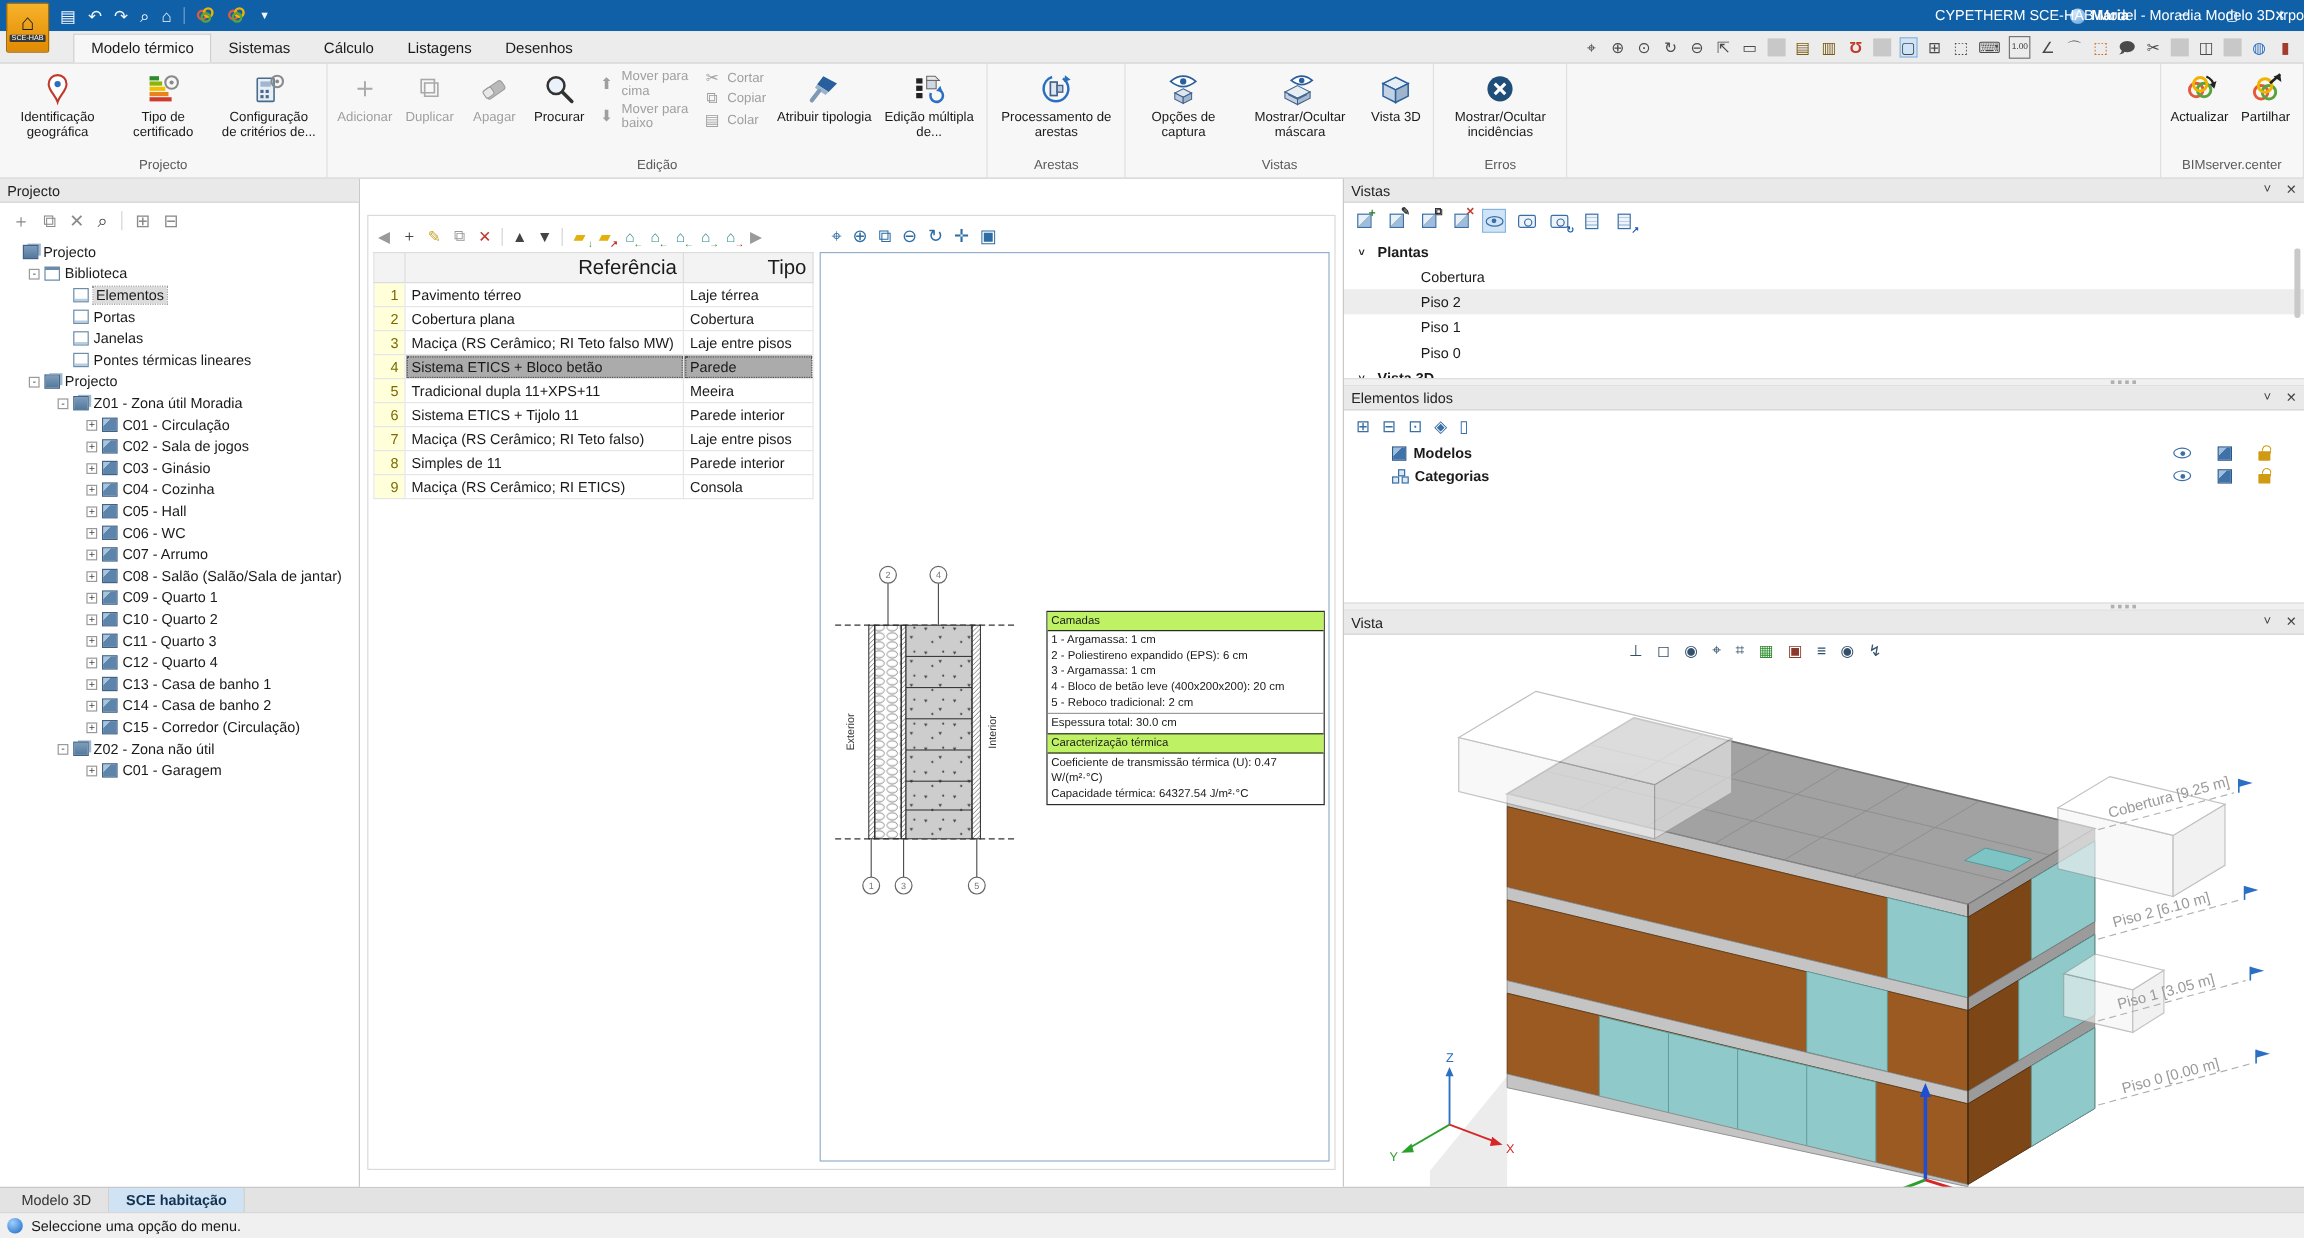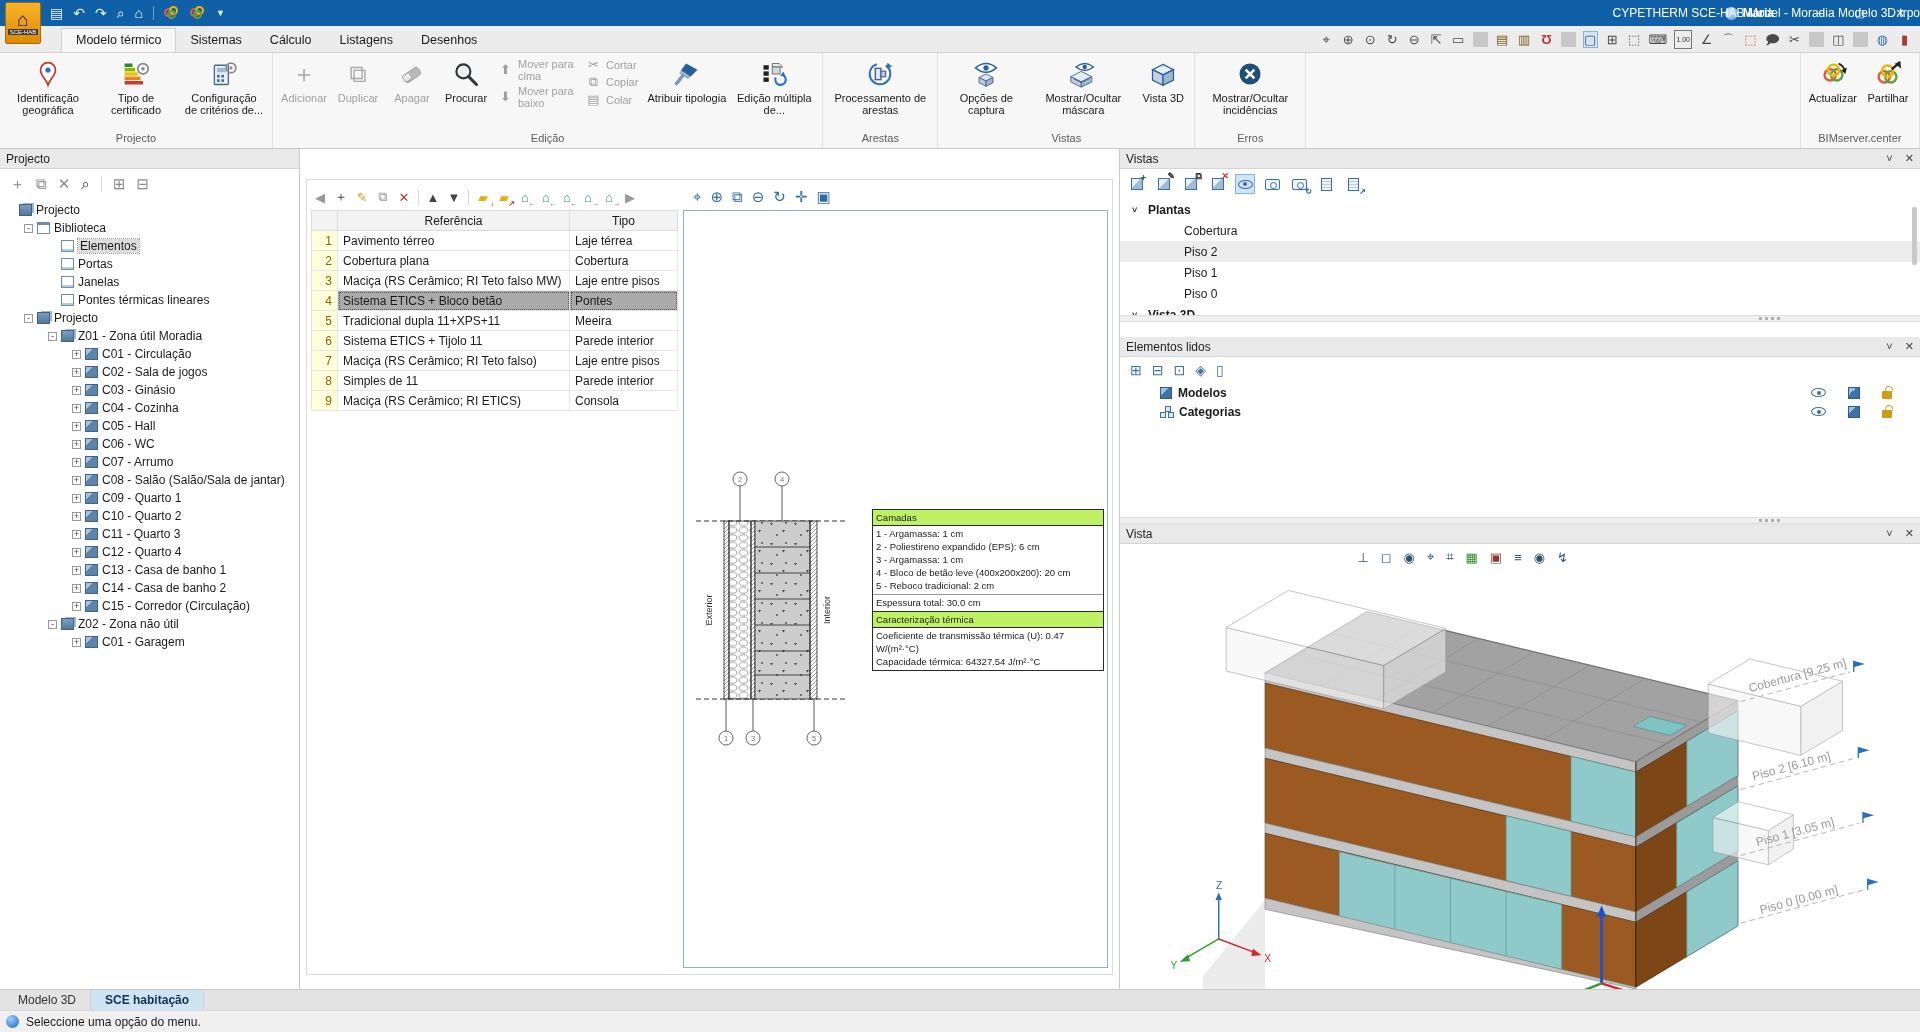--- a/index.html
+++ b/index.html
@@ -97,37 +97,37 @@
   .tbi .ar { position:absolute; right:-4px; bottom:-3px; font-size:8px; font-weight:bold; }
   .tbi.sep { width:1px; height:15px; background:#d5d5d5; min-width:1px; }
   .c-pencil { color:#c9a227; } .c-red { color:#c0392b; } .c-dim { color:#9a9a9a; }
   .c-folder { color:#e3b00e; } .c-teal { color:#2e8b8b; }
   .c-green { color:#2e8b2e; }
   .ptools { display:flex; align-items:center; gap:9px; padding-left:10px; }
   .pti { font-size:15px; color:#2e6da4; }
   .midbody { flex:1; display:flex; min-height:0; }
   .tablewrap { width:372px; padding-right:6px; overflow:hidden; }
   table.elems { border-collapse:collapse; width:100%; table-layout:fixed; }
-  table.elems th { background:#f3f3f3; border:1px solid #dcdcdc; font-weight:normal; text-align:center; padding:2px 5px; height:20px; font-size:12px; }
+  table.elems th { background:#f3f3f3; border:1px solid #dcdcdc; font-weight:normal; text-align:right; padding:2px 5px; height:20px; font-size:17px; }
   table.elems td { border:1px solid #e6e6e6; padding:1px 5px; height:20px; font-size:12px; white-space:nowrap; overflow:hidden; }
   td.rown { background:#ffffd9; color:#7a6a00; text-align:right; width:26px; }
   th.rown-h { width:26px; }
   col.c-ref { width:232px; } col.c-tipo { width:108px; }
   tr.sel td.val { background:#ababab; outline:1px dotted #555; outline-offset:-2px; }
   .previewpane { flex:1; border:1px solid #93afcb; position:relative; background:#fff; min-width:0; }
   .wall-svg { position:absolute; left:10px; top:248px; }
   .infobox { position:absolute; left:188px; top:298px; width:232px; border:1px solid #2a2a2a; background:#fff; font-size:9.5px; line-height:13px; }
   .ib-head { background:#bef264; border-bottom:1px solid #2a2a2a; padding:1px 3px; }
   .ib-body { padding:1px 3px 2px 3px; }
   .ib-sep { border-top:1px solid #2a2a2a; }
 
   
   .rpanel { width:800px; display:flex; flex-direction:column; background:#fff; }
   .sec-vistas { height:166px; display:flex; flex-direction:column; }
-  .sec-el { height:180px; display:flex; flex-direction:column;margin-top:15px; }
+  .sec-el { height:180px; display:flex; flex-direction:column; }
   .sec-vista { flex:1; display:flex; flex-direction:column; min-height:0; }
   .vtools { height:30px; display:flex; align-items:center; gap:9px; padding:0 8px; flex:0 0 auto; }
   .vti { position:relative; width:18px; height:18px; display:flex; align-items:center; justify-content:center; }
   .vti.sel { background:#cfe4f7; outline:1px solid #85b3dc; }
   .i-cube3 { width:12px; height:12px; border:1px solid #3a6ea5; background:linear-gradient(135deg,#e8f0f8 45%,#9fbcd8 45%); display:inline-block; }
   .badge { position:absolute; right:-2px; top:-4px; font-size:9px; font-weight:bold; color:#333; }
   .badge.bx { color:#c0392b; } .badge.bp { color:#1f7a1f; }
   .i-eye { width:15px; height:9px; border:1.2px solid #3a6ea5; border-radius:50%; position:relative; display:inline-block; }
   .i-eye::after { content:""; position:absolute; left:4.5px; top:1.5px; width:4px; height:4px; border-radius:50%; background:#3a6ea5; }
   .i-cam { width:15px; height:11px; border:1.2px solid #3a6ea5; border-radius:2px; position:relative; display:inline-block; background:#eef4fa; }
@@ -790,21 +790,21 @@
 
                   <tr>
                     <td class="rown">3</td>
                     <td class="val">Maciça (RS Cerâmico; RI Teto falso MW)</td>
                     <td class="val">Laje entre pisos</td>
                   </tr>
 
                   <tr class="sel">
                     <td class="rown">4</td>
                     <td class="val">Sistema ETICS + Bloco betão</td>
-                    <td class="val">Pontes</td>
+                    <td class="val">Parede</td>
                   </tr>
 
                   <tr>
                     <td class="rown">5</td>
                     <td class="val">Tradicional dupla 11+XPS+11</td>
                     <td class="val">Meeira</td>
                   </tr>
 
                   <tr>
                     <td class="rown">6</td>

